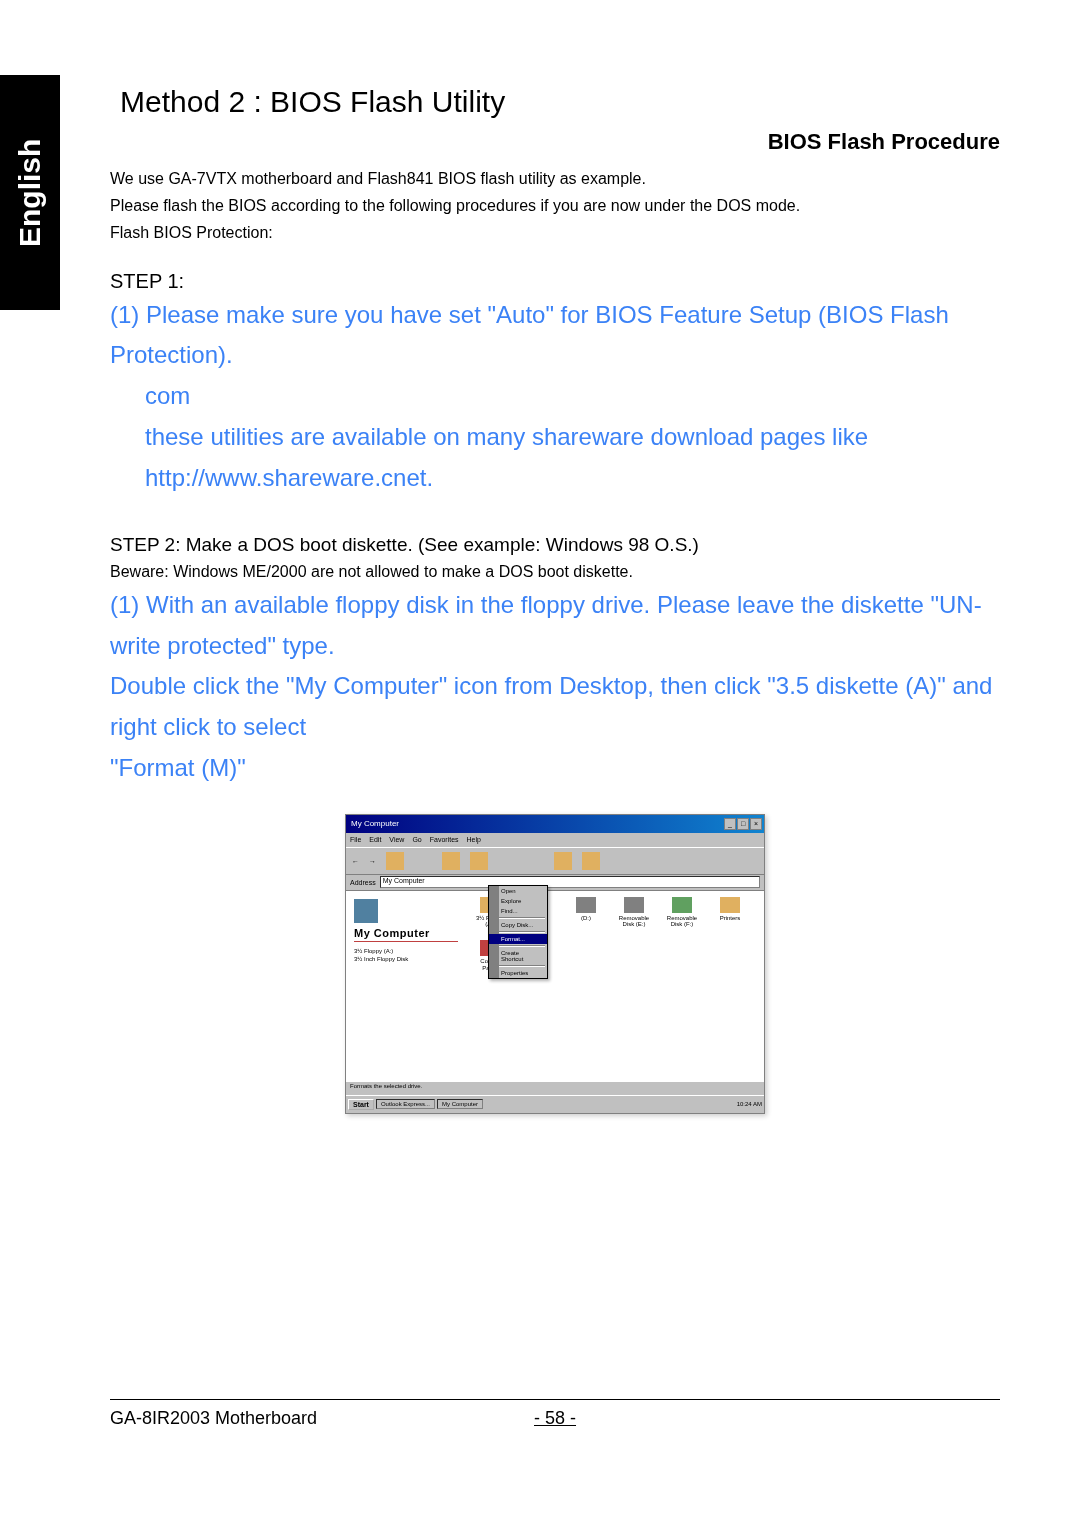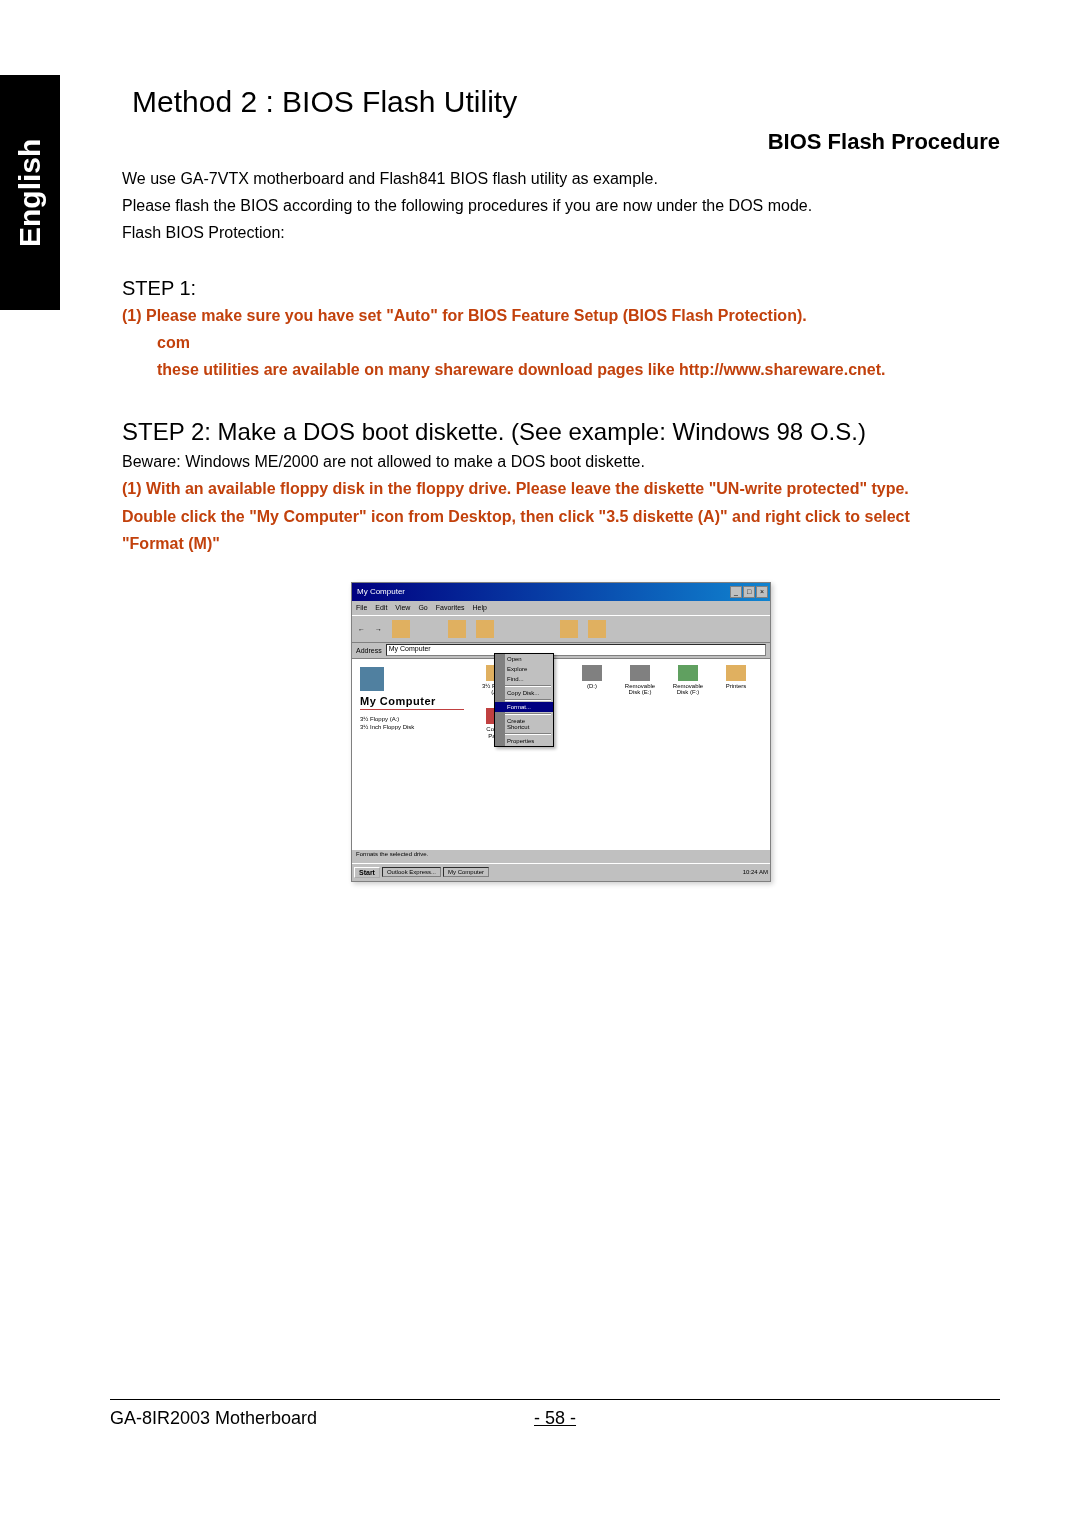--- a/index.html
+++ b/index.html
@@ -22,21 +22,21 @@
       transform: rotate(180deg);
       display: flex;
       align-items: center;
       justify-content: center;
       font-size: 30px;
       font-weight: bold;
     }
     .content {
       position: absolute;
       top: 85px;
-      left: 122px;
+      left: 110px;
       right: 80px;
     }
     .method-title {
       font-size: 30px;
       font-weight: normal;
       margin-bottom: 10px;
       color: #000000;
       margin-left: 10px;
     }
     .section-title {
@@ -47,35 +47,34 @@
       text-align: right;
     }
     .body-text {
       font-size: 16px;
       line-height: 1.7;
       color: #000000;
       margin-bottom: 0;
     }
     .step-heading {
       font-size: 20px;
-      margin-top: 30px;
+      margin-top: 23px;
       margin-bottom: 2px;
       color: #000000;
     }
     .step2-heading {
-      font-size: 24px;
+      font-size: 19px;
       margin-top: 35px;
       margin-bottom: 2px;
       color: #000000;
     }
     .list-item {
-      font-size: 16px;
+      font-size: 24px;
       line-height: 1.7;
-      color: #c2410c;
-      font-weight: bold;
+      color: #3b82f6;
     }
     .indent {
       padding-left: 35px;
     }
     .screenshot-container {
       margin-top: 25px;
       display: flex;
       justify-content: center;
     }
     .screenshot {

